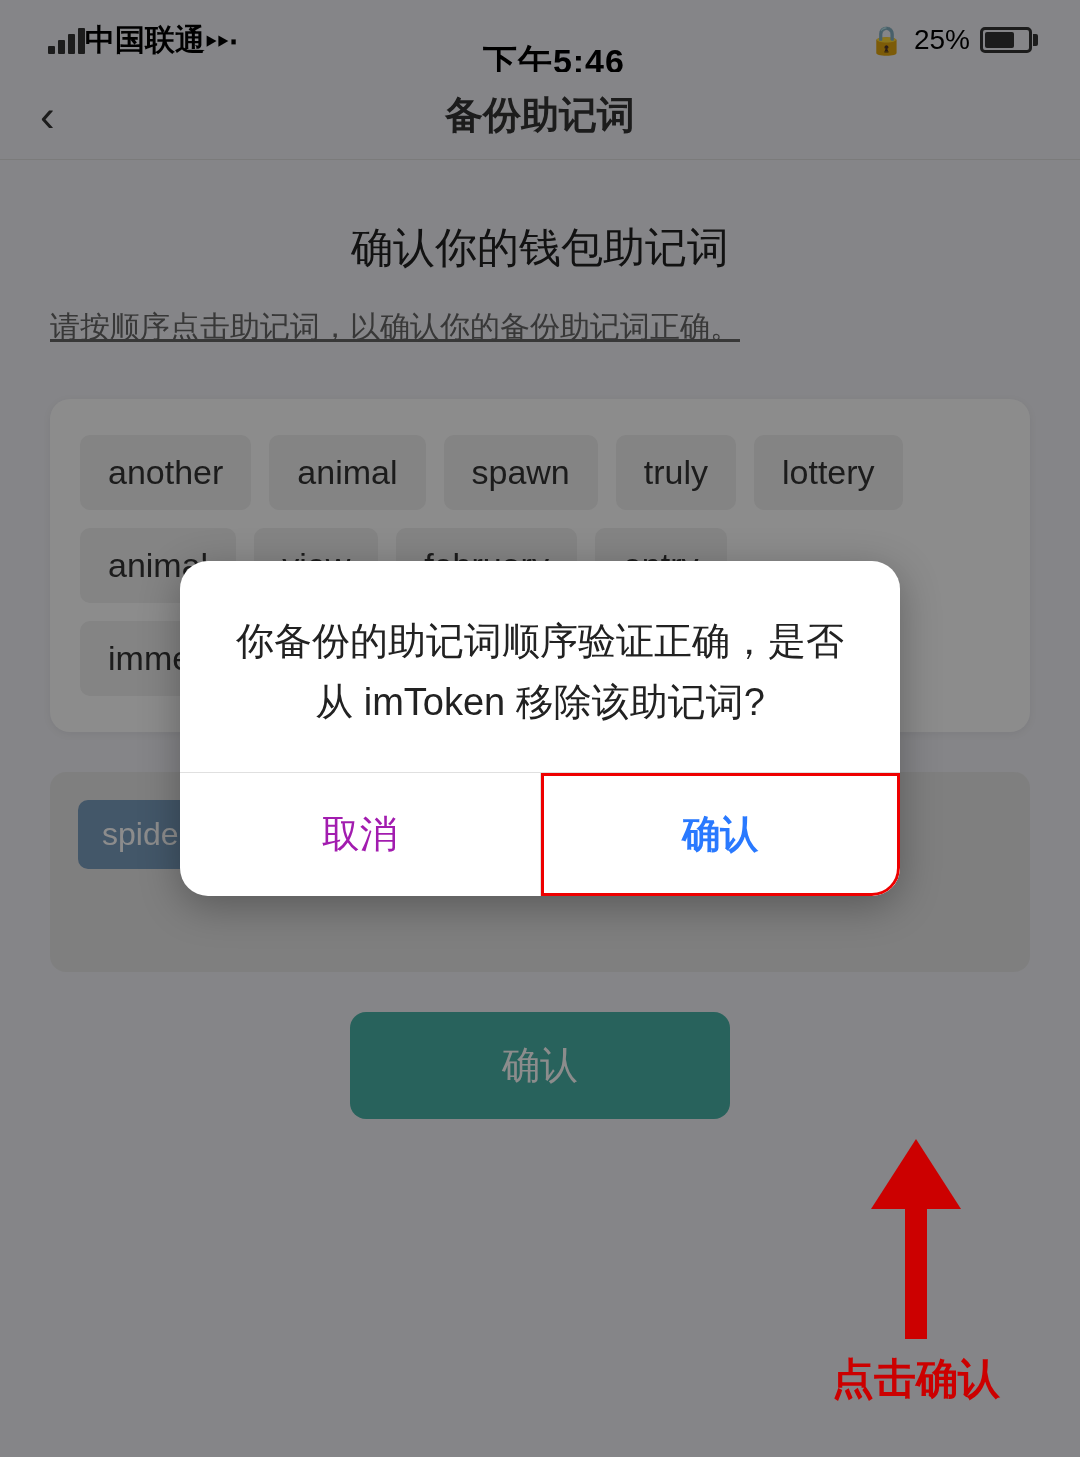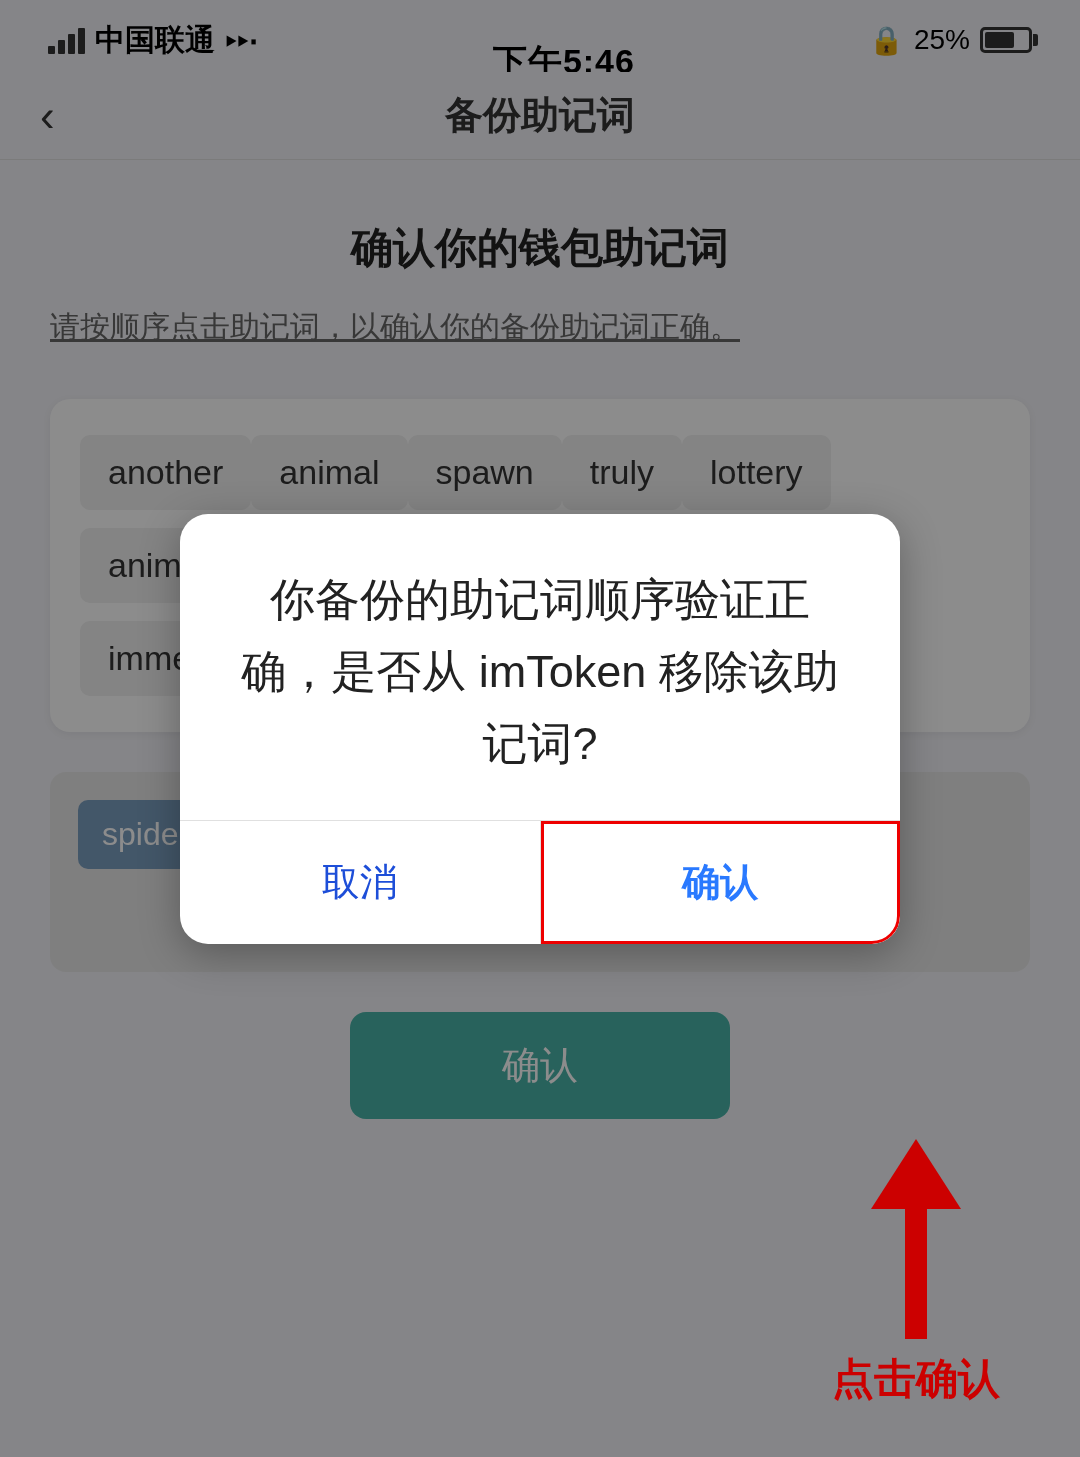--- a/index.html
+++ b/index.html
@@ -19,21 +19,21 @@
       display: flex;
       justify-content: space-between;
       align-items: center;
       padding: 18px 48px 10px;
       background: #f2f2f7;
       height: 72px;
     }
     .status-left {
       display: flex;
       align-items: center;
-      gap: 10px;
+      gap: 0;
       font-size: 30px;
       font-weight: 600;
     }
     .status-center {
       font-size: 34px;
       font-weight: 600;
       letter-spacing: 1px;
       margin-top: 44px;
     }
     .status-right {
@@ -109,21 +109,21 @@
       color: #333;
     }
 
     
     .main-content {
       padding: 60px 50px 40px;
     }
 
     .page-title {
       font-size: 42px;
-      font-weight: 700;
+      font-weight: 400;
       text-align: center;
       color: #222;
       margin-bottom: 28px;
     }
 
     .page-subtitle {
       font-size: 30px;
       color: #666;
       margin-bottom: 50px;
       line-height: 1.5;
@@ -135,20 +135,21 @@
       background: #ffffff;
       border-radius: 20px;
       padding: 36px 30px;
       margin-bottom: 40px;
       box-shadow: 0 2px 8px rgba(0,0,0,0.06);
     }
 
     .word-row {
       display: flex;
       flex-wrap: wrap;
+      gap: 18px;
       margin-bottom: 18px;
     }
     .word-row:last-child {
       margin-bottom: 0;
     }
 
     .word-chip {
       background: #f0f0f0;
       border-radius: 10px;
       padding: 18px 28px;
@@ -214,21 +215,21 @@
       width: 720px;
       overflow: hidden;
       box-shadow: 0 10px 40px rgba(0,0,0,0.3);
     }
 
     .dialog-body {
       padding: 50px 50px 40px;
     }
 
     .dialog-message {
-      font-size: 45px;
+      font-size: 38px;
       color: #222;
       text-align: center;
       line-height: 1.6;
     }
 
     .dialog-divider-h {
       height: 1px;
       background: #e0e0e0;
     }
 
@@ -241,21 +242,21 @@
       padding: 36px 0;
       text-align: center;
       font-size: 38px;
       font-weight: 500;
       cursor: pointer;
       border: none;
       background: transparent;
     }
 
     .dialog-btn-cancel {
-      color: #1d4ed8;
+      color: #a21caf;
       border-right: 1px solid #e0e0e0;
     }
 
     .dialog-btn-confirm {
       color: #2979ff;
       font-weight: 600;
       outline: 3px solid #e00;
       outline-offset: -3px;
       border-radius: 0 0 28px 0;
     }

